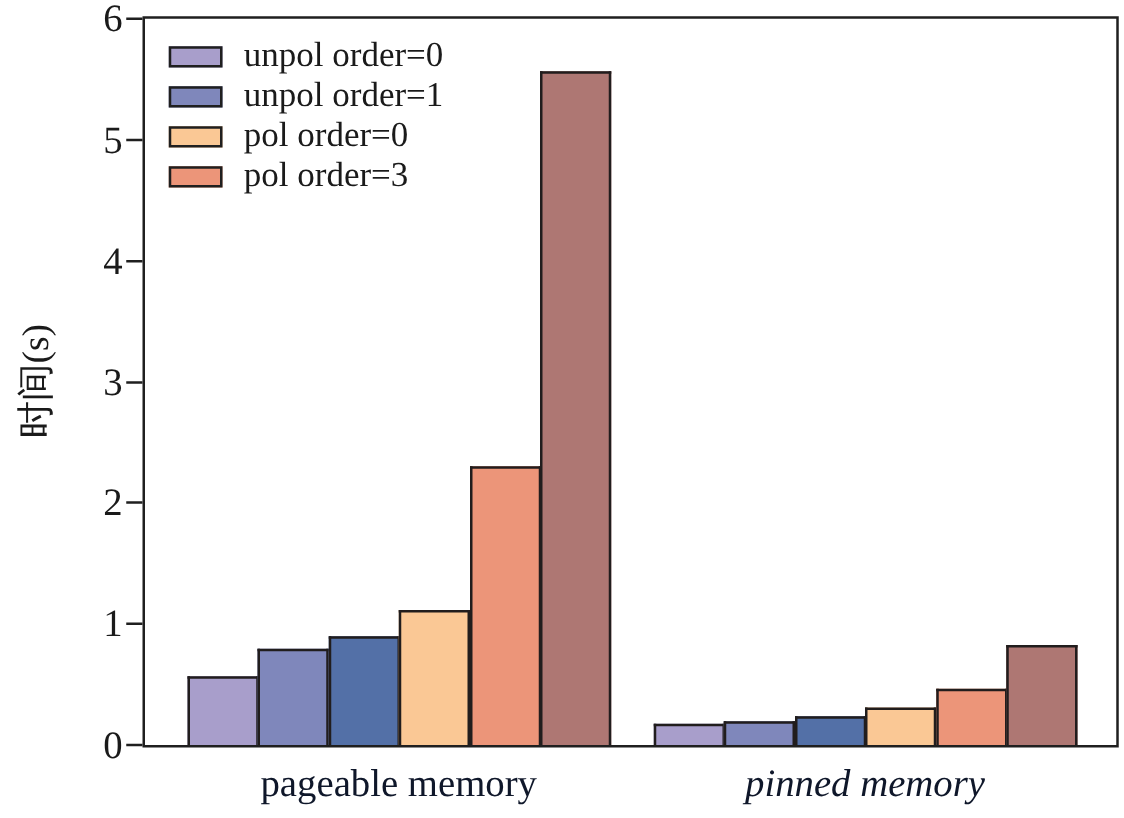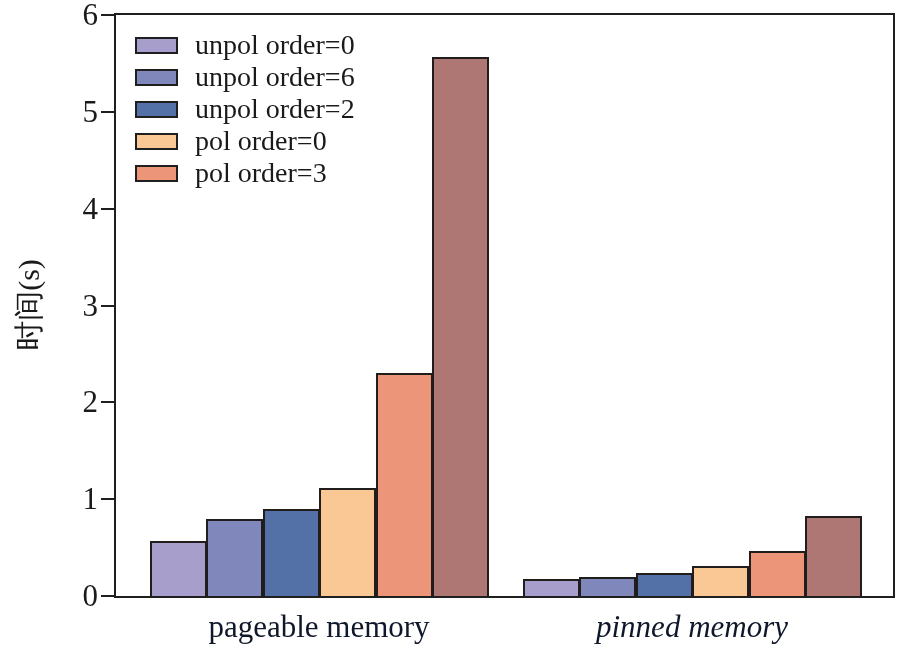--- a/index.html
+++ b/index.html
@@ -101,25 +101,21 @@
   <div class="ylab">时间(s)</div>
 
   <div class="plot">
     <ul class="legend">
         <li class="legend-item">
           <span class="legend-swatch" style="background: rgb(168, 158, 203);"></span>
           <span class="legend-label">unpol order=0</span>
         </li>
         <li class="legend-item">
           <span class="legend-swatch" style="background: rgb(127, 135, 187);"></span>
-          <span class="legend-label">unpol order=6</span>
-        </li>
-        <li class="legend-item">
-          <span class="legend-swatch" style="background: rgb(83, 112, 167);"></span>
-          <span class="legend-label">unpol order=2</span>
+          <span class="legend-label">unpol order=1</span>
         </li>
         <li class="legend-item">
           <span class="legend-swatch" style="background: rgb(250, 200, 149);"></span>
           <span class="legend-label">pol order=0</span>
         </li>
         <li class="legend-item">
           <span class="legend-swatch" style="background: rgb(236, 149, 121);"></span>
           <span class="legend-label">pol order=3</span>
         </li>
       </ul>

